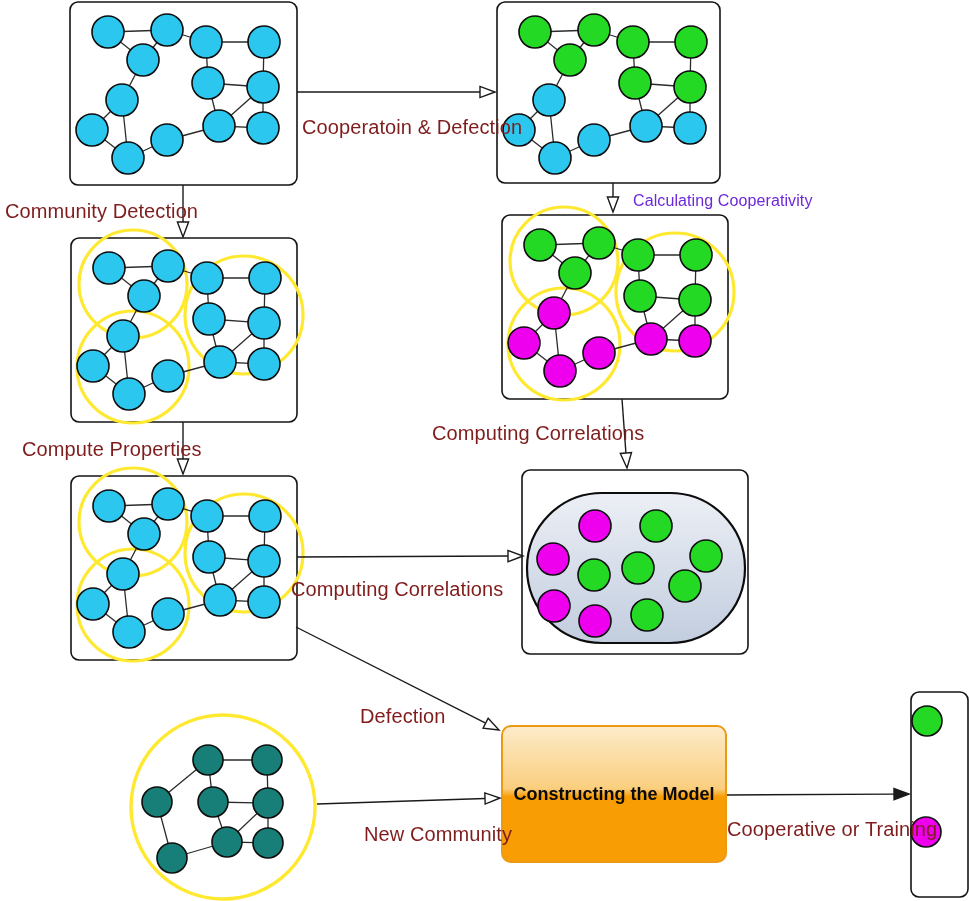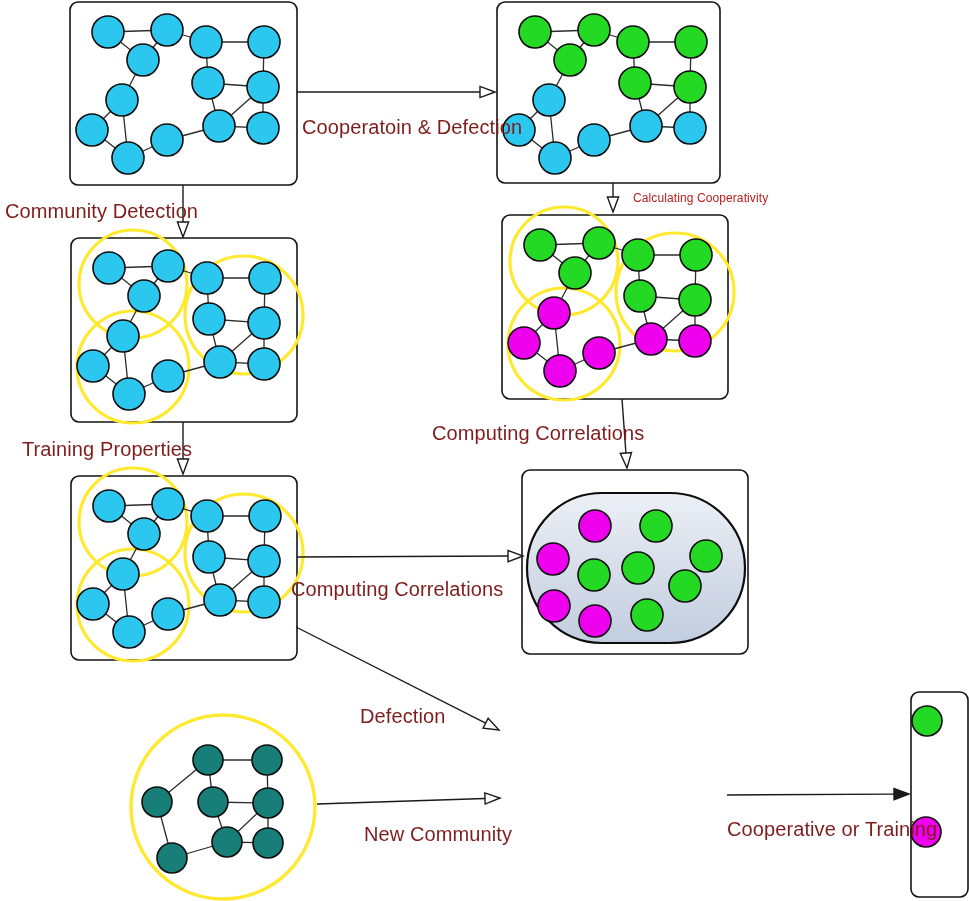--- a/index.html
+++ b/index.html
@@ -5,21 +5,21 @@
   html,body{margin:0;padding:0;background:#ffffff;}
   .canvas{
     position:relative;width:969px;height:901px;background:#ffffff;overflow:hidden;
     font-family:"Liberation Sans",sans-serif;
   }
   .net-host{position:absolute;}
   .lbl{
     position:absolute;font-size:20px;font-weight:normal;color:#7f1d1d;
     white-space:nowrap;line-height:1.2;letter-spacing:.1px;
   }
-  .lbl.regular{font-weight:normal;color:#b91c1c;font-size:12px;}
+  .lbl.regular{font-weight:normal;color:#6d28d9;font-size:16px;}
   .model-box{
     position:absolute;left:501px;top:725px;width:226px;height:138px;
     border:2px solid #EC9A14;border-radius:10px;box-sizing:border-box;
     background:linear-gradient(180deg,#FDEBC9 0%,#FACE7E 46%,#F99D04 52%,#F99D04 100%);
     display:flex;align-items:center;justify-content:center;
   }
   .model-box span{font-weight:bold;font-size:18px;color:#0a0a0a;white-space:nowrap;}
   #flow-arrows{position:absolute;left:0;top:0;z-index:5;pointer-events:none;}
   .lbl{z-index:6;}
 </style>
@@ -245,20 +245,23 @@
         <circle cx="31" cy="89" r="16" fill="#EE00EE" stroke="#0D0D0D" stroke-width="1.6"></circle>
         <circle cx="72" cy="105" r="16" fill="#23D923" stroke="#0D0D0D" stroke-width="1.6"></circle>
         <circle cx="116" cy="98" r="16" fill="#23D923" stroke="#0D0D0D" stroke-width="1.6"></circle>
         <circle cx="184" cy="86" r="16" fill="#23D923" stroke="#0D0D0D" stroke-width="1.6"></circle>
         <circle cx="163" cy="116" r="16" fill="#23D923" stroke="#0D0D0D" stroke-width="1.6"></circle>
         <circle cx="32" cy="136" r="16" fill="#EE00EE" stroke="#0D0D0D" stroke-width="1.6"></circle>
         <circle cx="73" cy="151" r="16" fill="#EE00EE" stroke="#0D0D0D" stroke-width="1.6"></circle>
         <circle cx="125" cy="145" r="16" fill="#23D923" stroke="#0D0D0D" stroke-width="1.6"></circle>
       </svg></div>
 
+  <div class="model-box">
+    <span>Constructing the Model</span>
+  </div>
 
   <div class="net-host" id="output-host" style="left: 907px; top: 688px;"><svg width="65" height="213" viewBox="-4 -4 65 213">
         <rect x="0" y="0" width="57" height="205" rx="8" ry="8" fill="#fff" stroke="#141414" stroke-width="1.6"></rect>
         <circle cx="16" cy="29" r="15" fill="#23D923" stroke="#0D0D0D" stroke-width="1.6"></circle>
         <circle cx="15" cy="140" r="15" fill="#EE00EE" stroke="#0D0D0D" stroke-width="1.6"></circle>
       </svg></div>
 
   <svg id="flow-arrows" width="969" height="901">
       <line x1="297" y1="92" x2="480" y2="92" stroke="#1A1A1A" stroke-width="1.4"></line>
       <polygon points="495,92 480,97.6 480,86.4" fill="#ffffff" stroke="#1A1A1A" stroke-width="1.4"></polygon>
@@ -276,20 +279,20 @@
       <polygon points="499,730 483.0894885275929,728.206783703397 488.15723551377897,718.2188940121758" fill="#ffffff" stroke="#1A1A1A" stroke-width="1.4"></polygon>
       <line x1="317" y1="804" x2="485.00805585450155" y2="798.4915391523115" stroke="#1A1A1A" stroke-width="1.4"></line>
       <polygon points="500,798 485.1915638046978,804.0885316332975 484.8245479043053,792.8945466713254" fill="#ffffff" stroke="#1A1A1A" stroke-width="1.4"></polygon>
       <line x1="727" y1="795" x2="894.0002264168031" y2="794.0824163383692" stroke="#1A1A1A" stroke-width="1.4"></line>
       <polygon points="909,794 894.0309951831276,799.6823318094293 893.9694576504786,788.482500867309" fill="#1A1A1A" stroke="#1A1A1A" stroke-width="1.4"></polygon>
     </svg>
 
   <div class="lbl" style="left:302px;top:115px;">Cooperatoin &amp; Defection</div>
   <div class="lbl" style="left:5px;top:199px;">Community Detection</div>
   <div class="lbl regular" style="left:633px;top:191px;">Calculating Cooperativity</div>
-  <div class="lbl" style="left:22px;top:437px;">Training Properties</div>
+  <div class="lbl" style="left:22px;top:437px;">Compute Properties</div>
   <div class="lbl" style="left:432px;top:421px;">Computing Correlations</div>
   <div class="lbl" style="left:291px;top:577px;">Computing Correlations</div>
   <div class="lbl" style="left:360px;top:704px;">Defection</div>
   <div class="lbl" style="left:338px;top:822px;margin-left:26px;">New Community</div>
   <div class="lbl" style="left:727px;top:817px;">Cooperative or Training</div>
 
 </div>
 
 </body></html>

